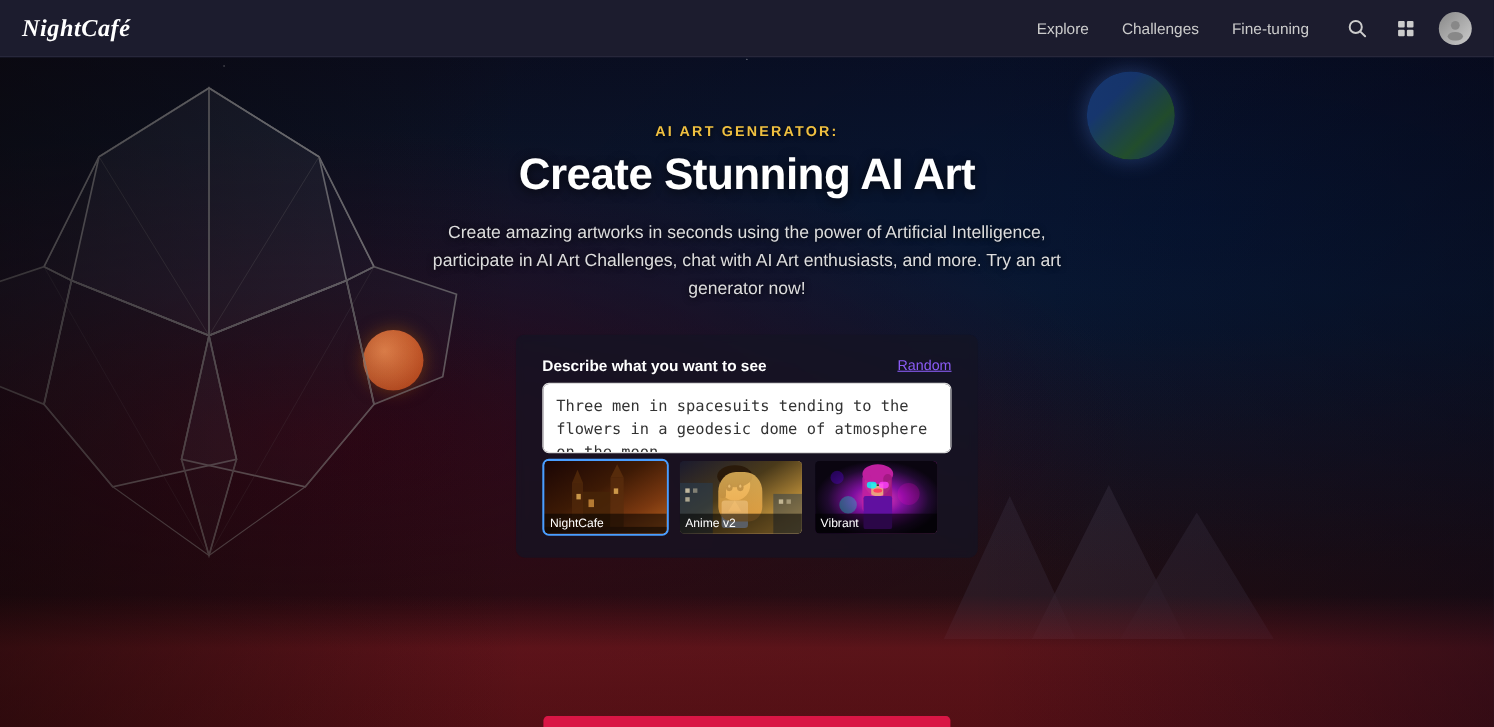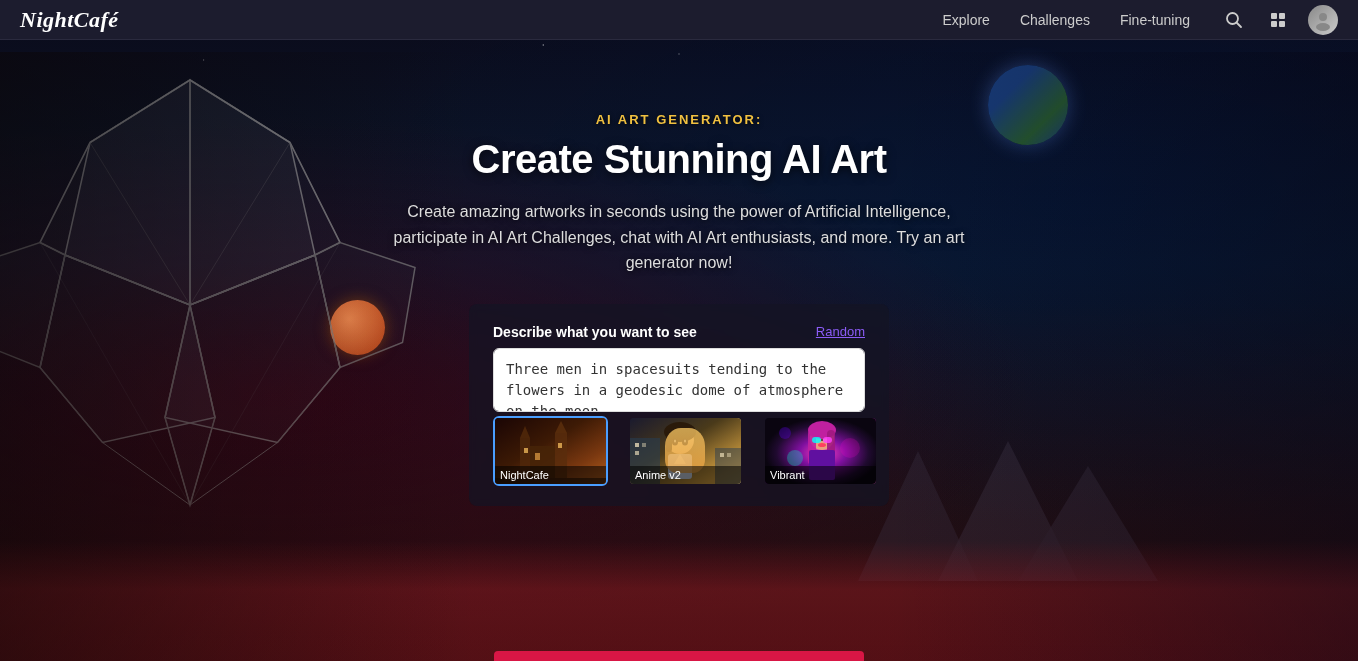--- a/index.html
+++ b/index.html
@@ -2,21 +2,21 @@
 <html><head>
   <meta charset="utf-8">
   <style>
     * { margin: 0; padding: 0; box-sizing: border-box; }
     body { width: 1358px; height: 661px; overflow: hidden; font-family: 'Segoe UI', Arial, sans-serif; background: #1a1a2e; }
 
     
     .navbar {
       position: absolute;
       top: 0; left: 0; right: 0;
-      height: 40px;
+      height: 52px;
       background: #1c1c2e;
       display: flex;
       align-items: center;
       justify-content: space-between;
       padding: 0 20px;
       z-index: 100;
       border-bottom: 1px solid #2a2a3e;
     }
     .navbar-logo {
       font-family: 'Georgia', cursive;
@@ -236,21 +236,21 @@
       color: #fff;
       font-size: 14px;
       font-weight: 600;
       margin-top: 14px;
       margin-bottom: 10px;
       text-align: left;
     }
 
     .style-grid {
       display: flex;
-      gap: 20px;
+      gap: 8px;
     }
 
     .style-card {
       width: 115px;
       height: 70px;
       border-radius: 6px;
       overflow: hidden;
       cursor: pointer;
       position: relative;
       border: 2px solid transparent;

